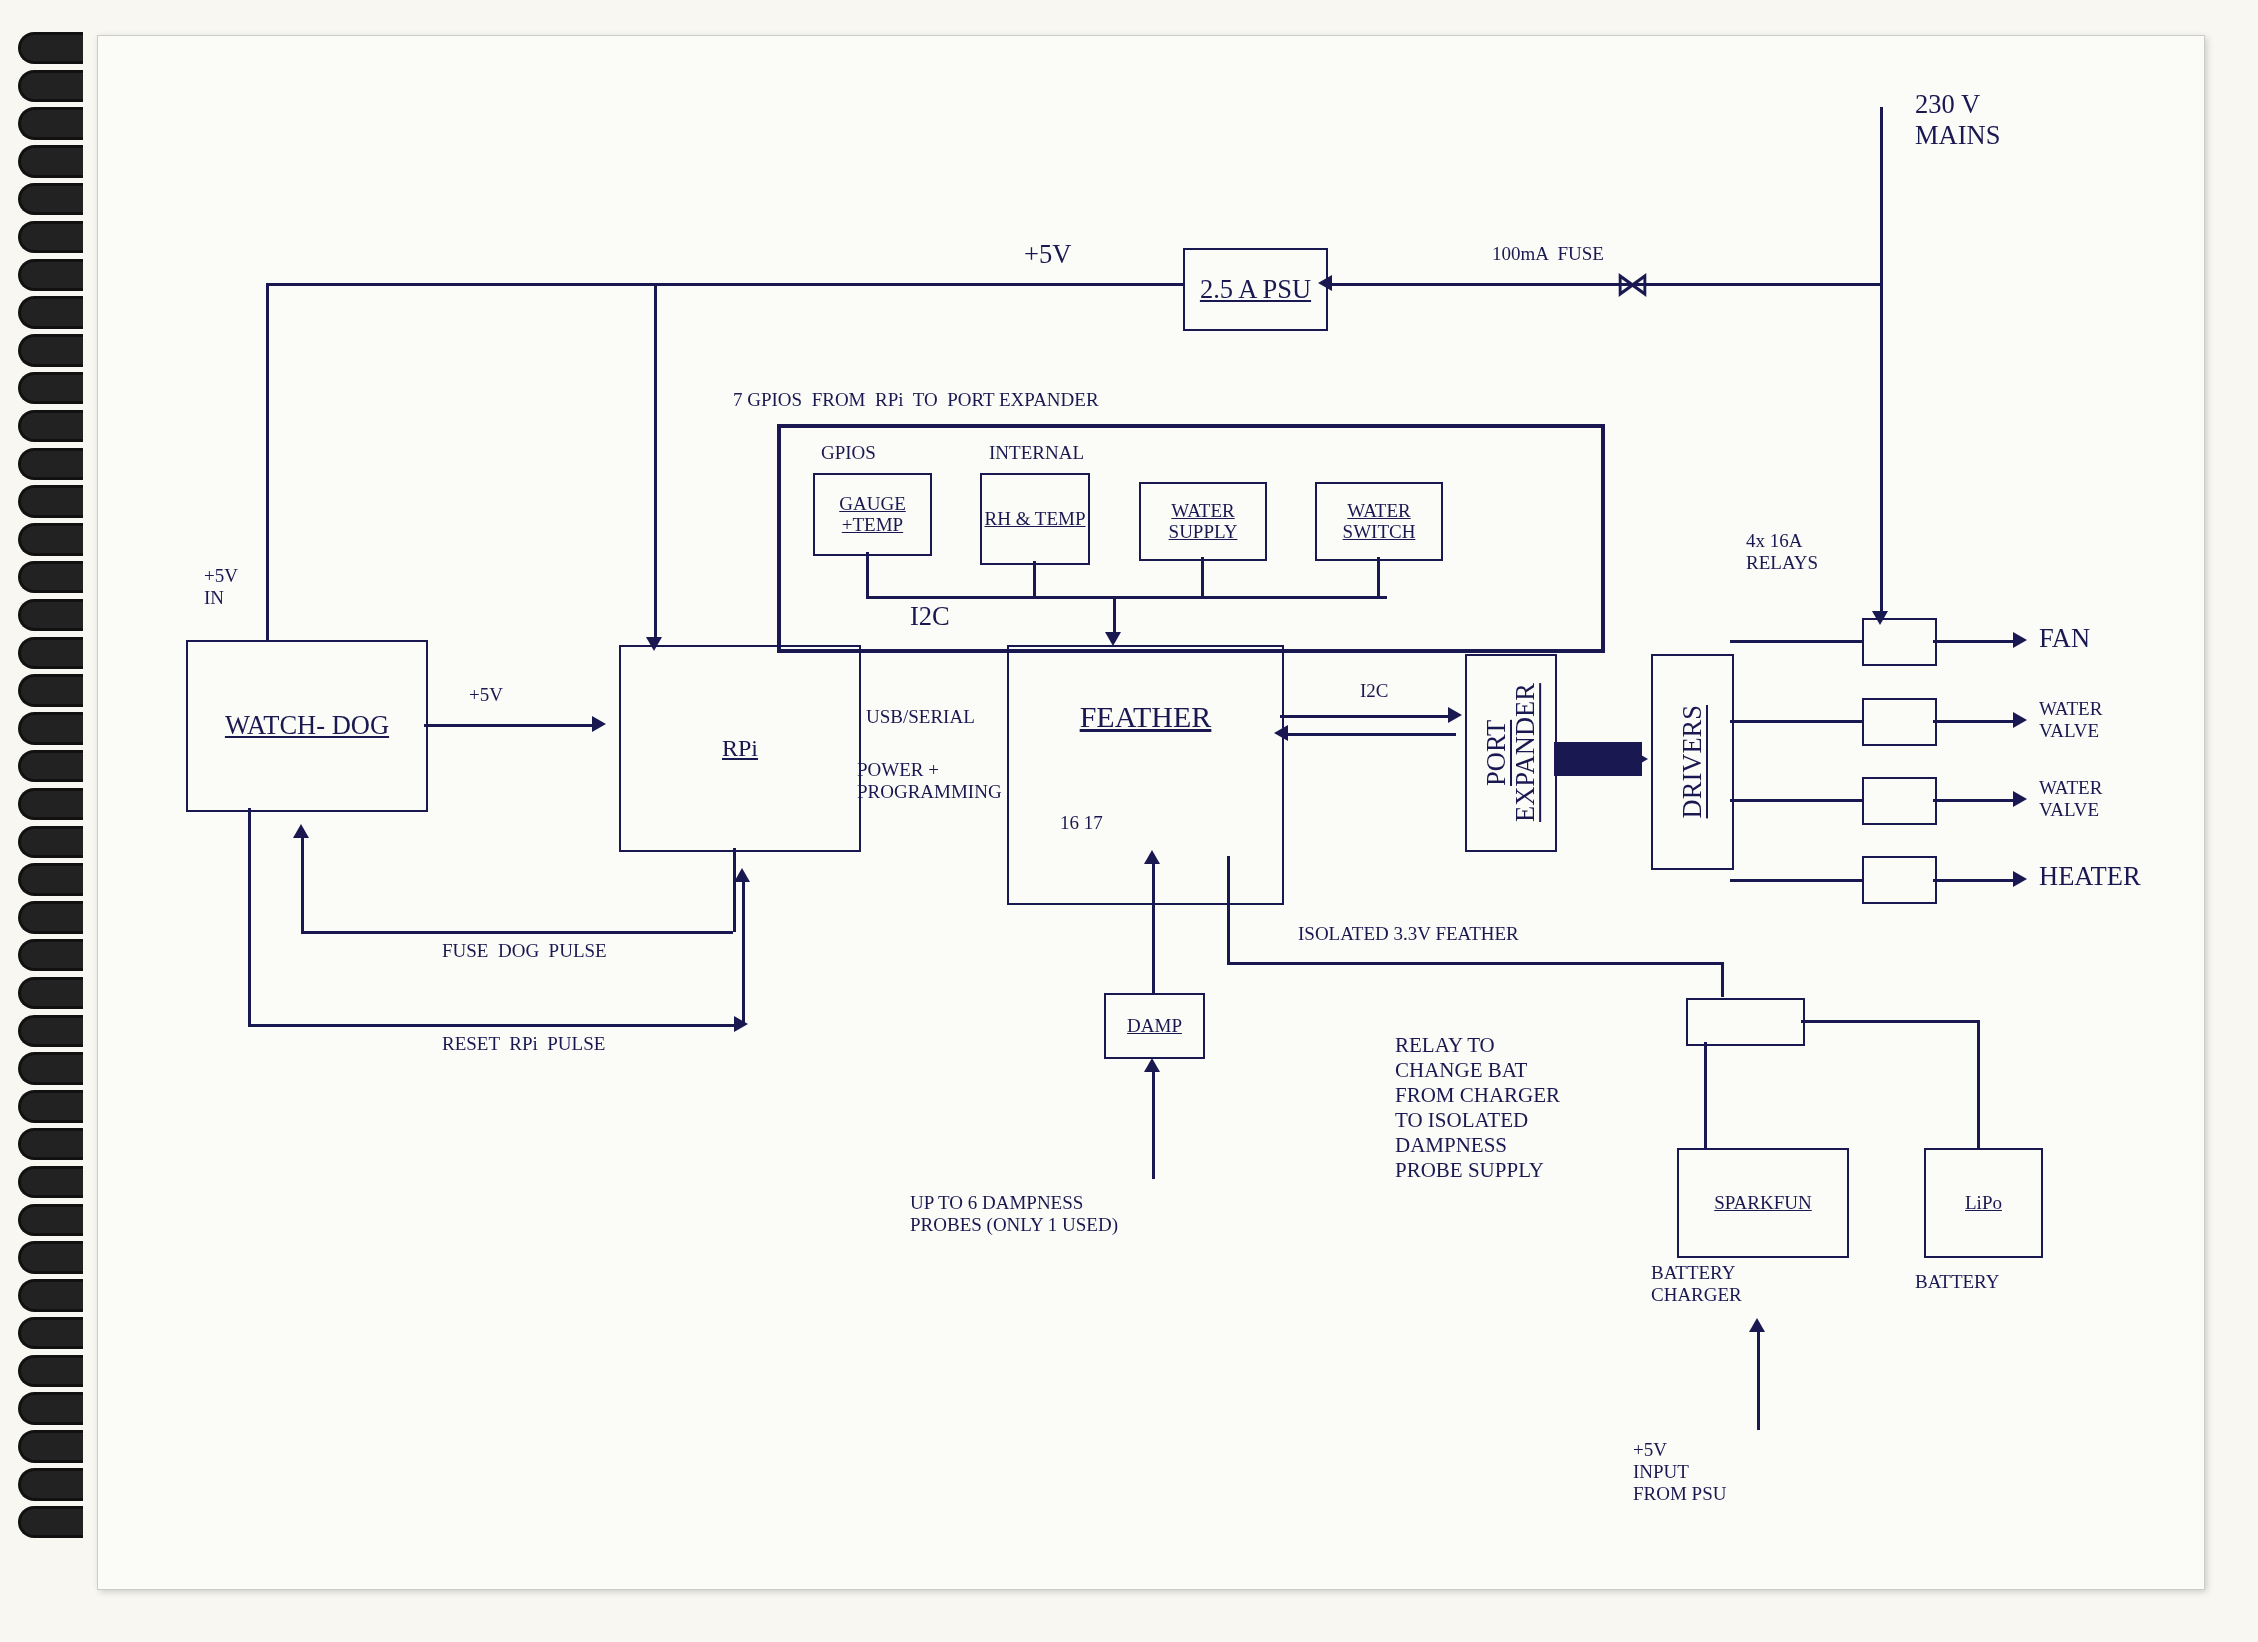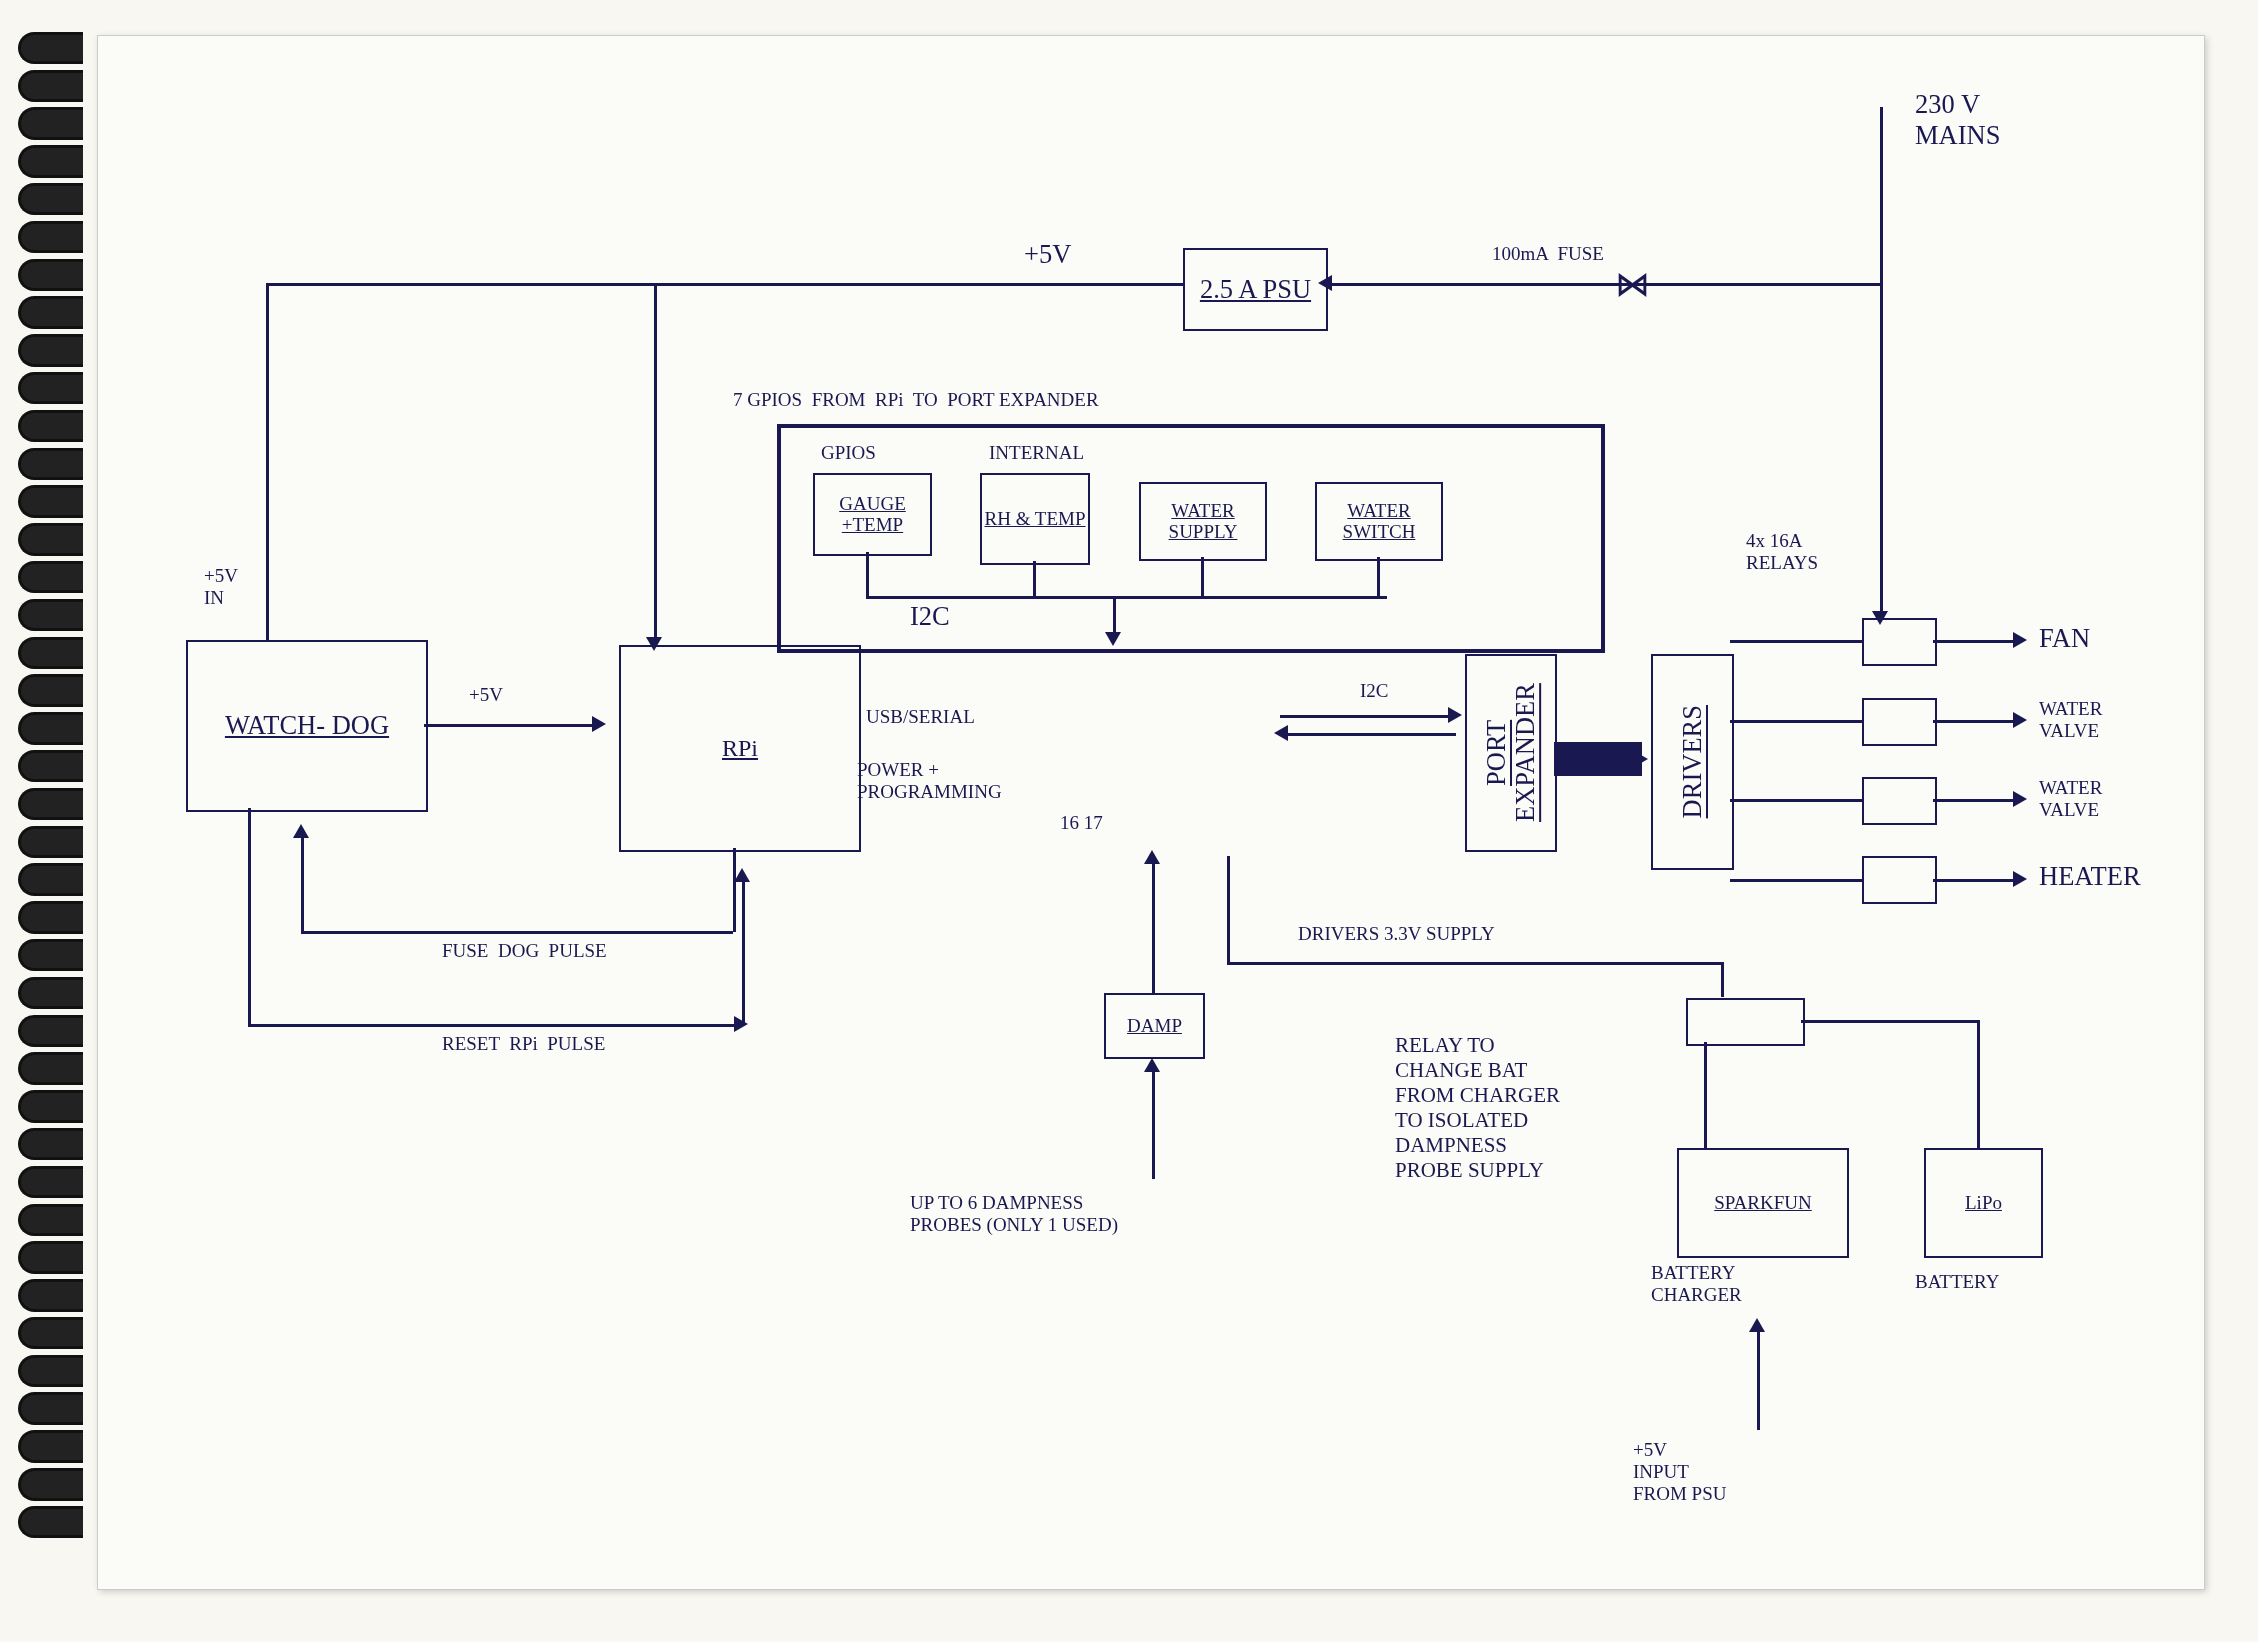--- a/index.html
+++ b/index.html
@@ -87,20 +87,23 @@
       <span>WATCH-
 DOG</span>
     </div>
 
   <div class="box" style="left:521px;top:609px;width:238px;height:203px;font-size:24px">
       <span>RPi</span>
     </div>
   <div class="hline arrow-r" style="left:326px;top:688px;width:176px"></div>
   <div class="lbl sm" style="left:371px;top:648px">+5V</div>
 
+  <div class="box" style="left:909px;top:609px;width:273px;height:203px;align-items:flex-start;padding-top:53px;font-size:30px">
+      <span>FEATHER</span>
+    </div>
   <div class="lbl sm" style="left:768px;top:670px">USB/SERIAL</div>
   <div class="lbl sm" style="left:759px;top:723px">POWER +
 PROGRAMMING</div>
   <div class="lbl sm" style="left:962px;top:776px">16 17</div>
 
   <div class="box" style="left:679px;top:388px;width:820px;height:221px;border-width:4.4px"></div>
   <div class="lbl sm" style="left:635px;top:353px">7 GPIOS  FROM  RPi  TO  PORT EXPANDER</div>
   <div class="lbl sm" style="left:723px;top:406px">GPIOS</div>
   <div class="box sm" style="left:715px;top:437px;width:115px;height:79px">
       <span>GAUGE
@@ -174,21 +177,21 @@
       <span>DAMP</span>
     </div>
   <div class="vline arrow-u" style="left:1054px;top:820px;height:137px"></div>
   <div class="vline arrow-u" style="left:1054px;top:1028px;height:115px"></div>
   <div class="lbl sm" style="left:812px;top:1156px">UP TO 6 DAMPNESS
 PROBES (ONLY 1 USED)</div>
 
   <div class="hline" style="left:1129px;top:926px;width:494px"></div>
   <div class="vline" style="left:1129px;top:820px;height:106px"></div>
   <div class="vline" style="left:1623px;top:926px;height:35px"></div>
-  <div class="lbl sm" style="left:1200px;top:887px">DRIVERS 3.3V SUPPLY</div>
+  <div class="lbl sm" style="left:1200px;top:887px">ISOLATED 3.3V FEATHER</div>
 
   <div class="box" style="left:1588px;top:962px;width:115px;height:44px"></div>
   <div class="lbl sm" style="left:1297px;top:997px;font-size:21px">RELAY TO
 CHANGE BAT
 FROM CHARGER
 TO ISOLATED
 DAMPNESS
 PROBE SUPPLY</div>
 
   <div class="box sm" style="left:1579px;top:1112px;width:168px;height:106px">

